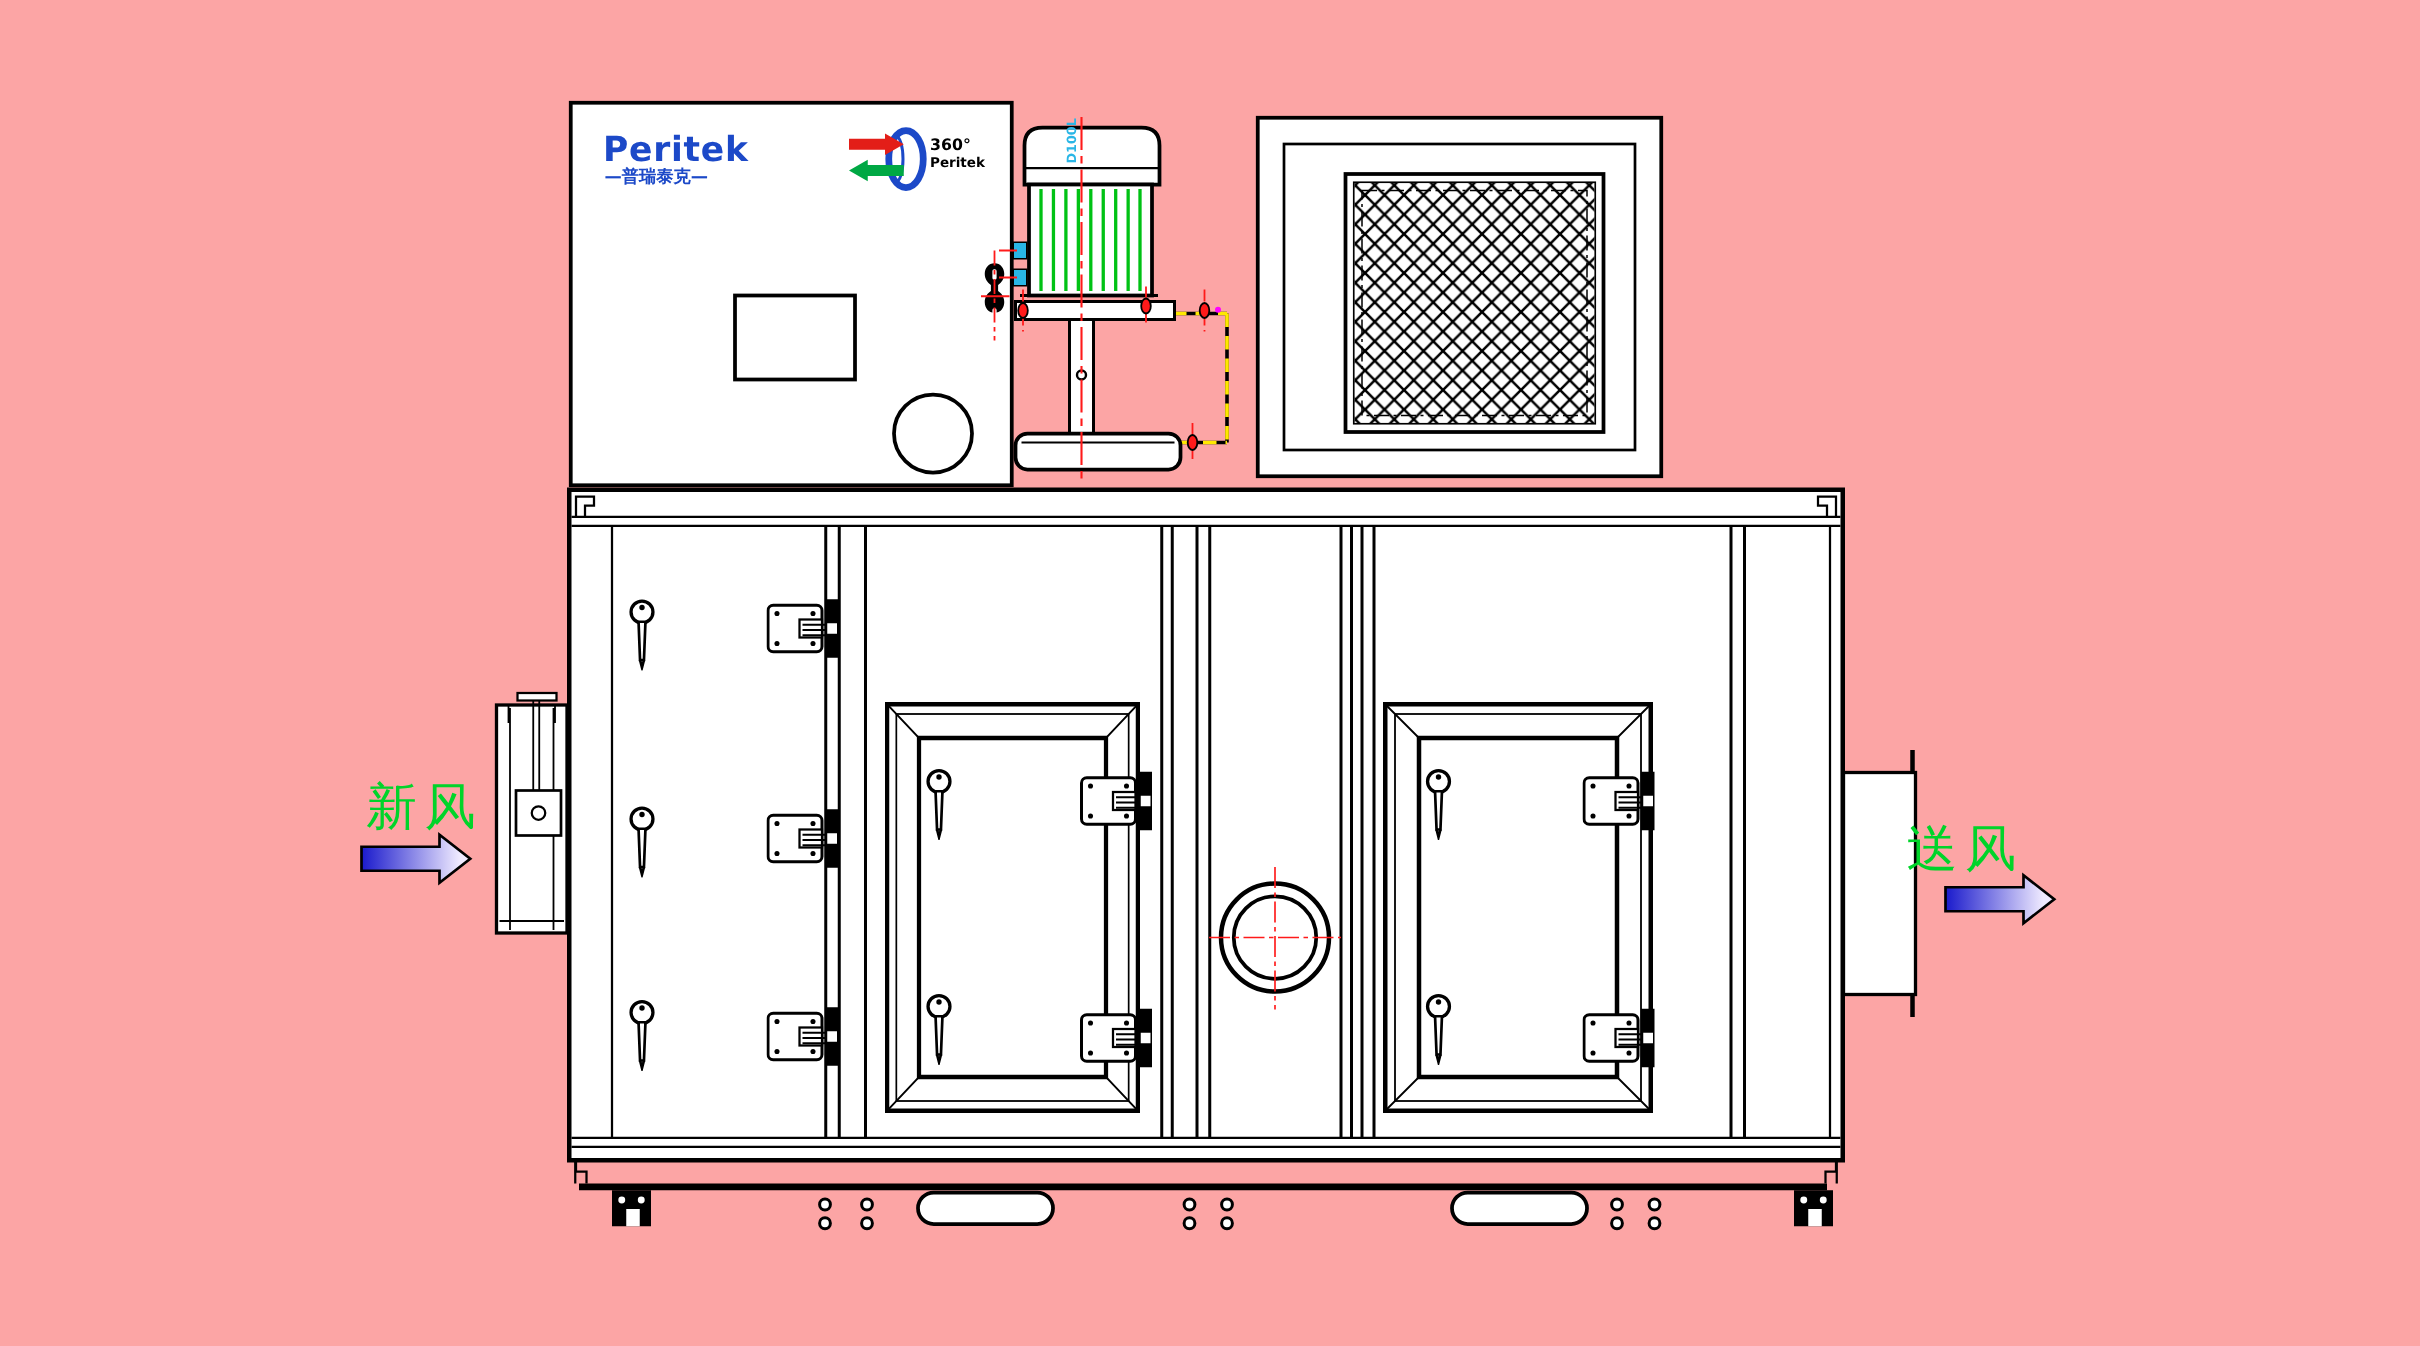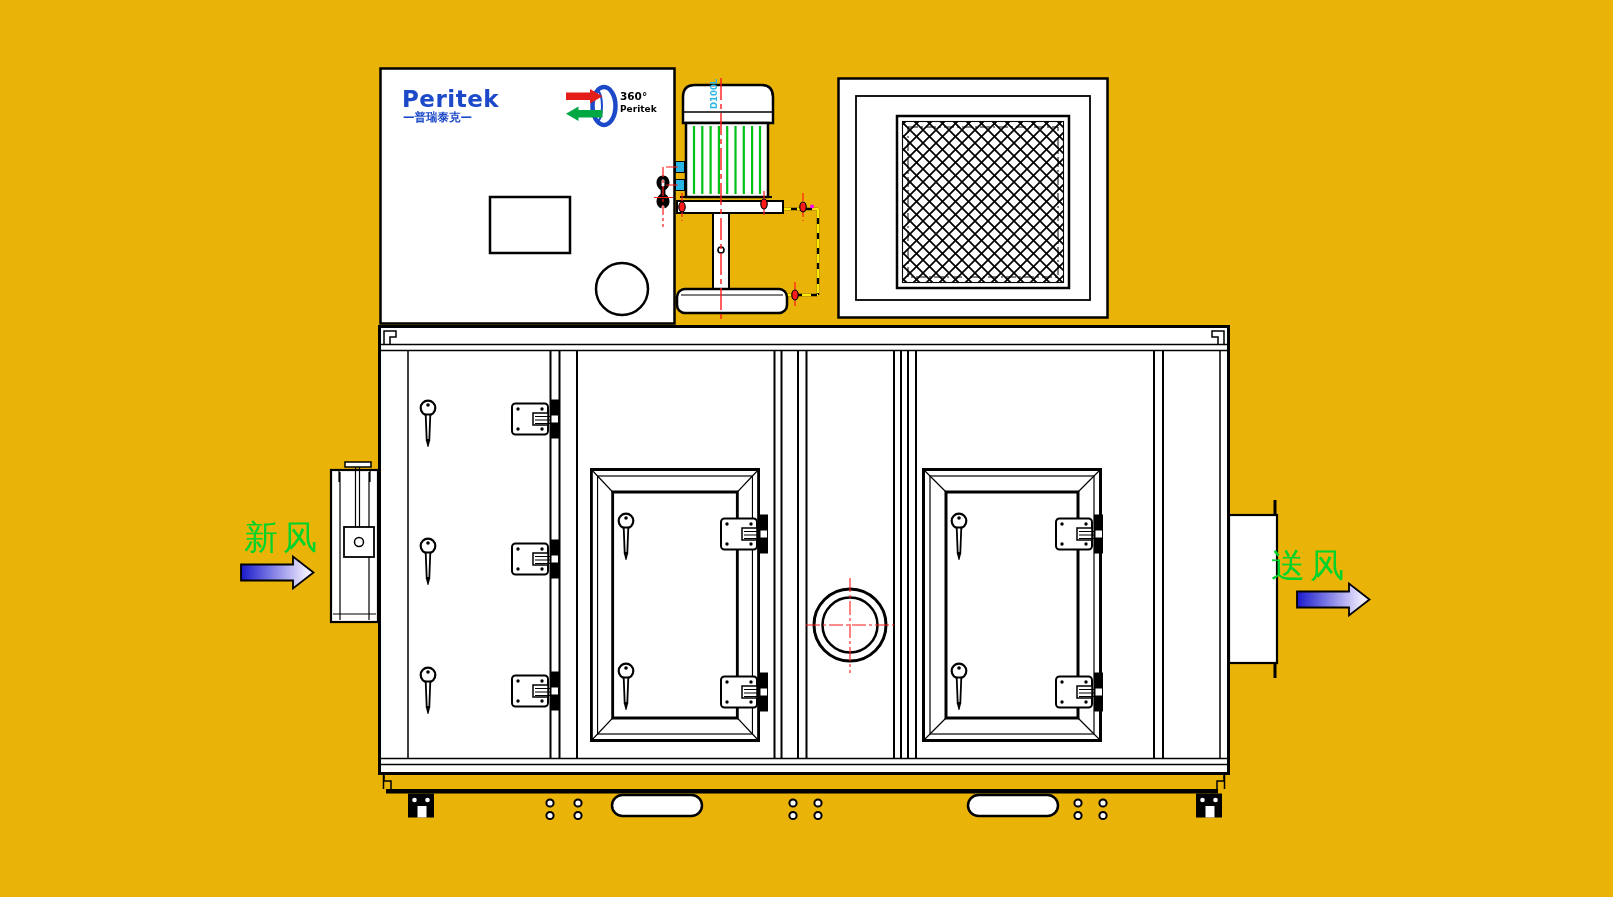--- a/index.html
+++ b/index.html
@@ -1,16 +1,16 @@
 <!DOCTYPE html>
 <html><head>
 <meta charset="utf-8">
 <style>
   html,body{margin:0;padding:0;background:#ffffff;}
-  .canvas{position:relative;width:1613px;height:897px;background:#eab308;overflow:hidden;
+  .canvas{position:relative;width:1613px;height:897px;background:#fca5a5;overflow:hidden;
           font-family:"DejaVu Sans","Liberation Sans",sans-serif;}
   svg{display:block;}
   text{font-family:"DejaVu Sans","Liberation Sans",sans-serif;}
 </style>
 </head>
 <body>
 
 <div class="canvas">
 <svg width="1613" height="897" viewBox="0 0 1613 897">
   <defs>

